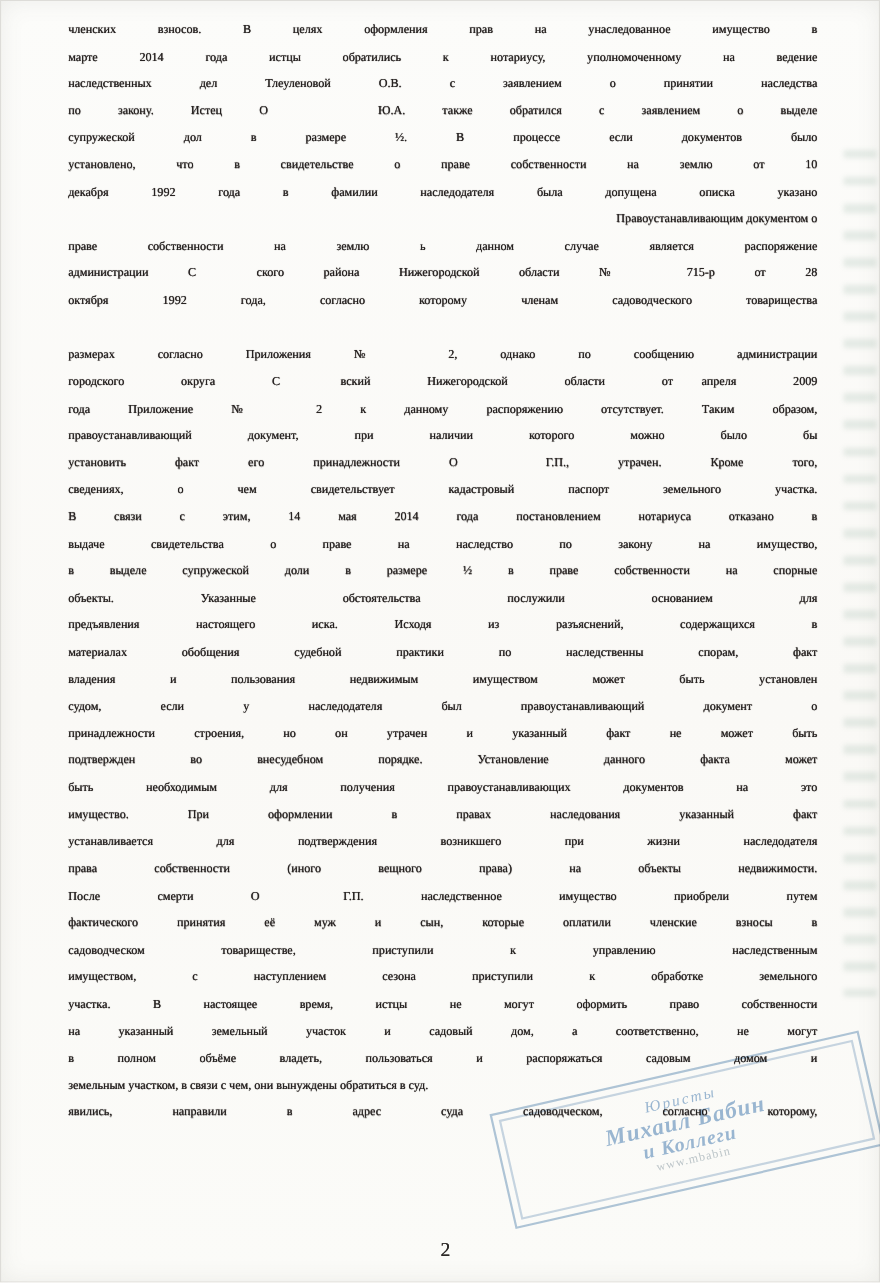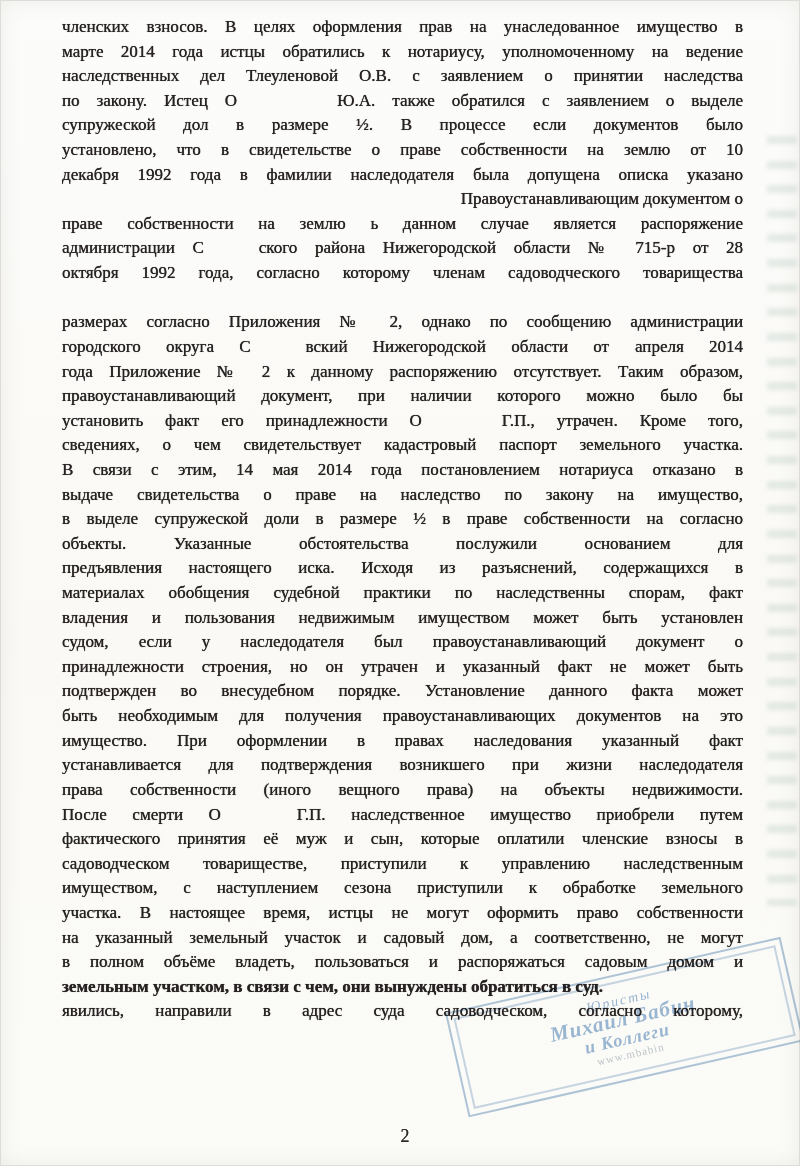--- a/index.html
+++ b/index.html
@@ -13,33 +13,33 @@
     position: relative;
     width: 800px; height: 1166px;
     background: linear-gradient(180deg, #fcfcfa 0%, #faf9f6 55%, #fbfbf8 100%);
     box-shadow: inset 0 0 0 1px #dddcd8, inset 0 0 22px rgba(90,90,80,0.10);
     overflow: hidden;
   }
   
   .text-block {
     position: absolute;
     left: 62px; top: 15px; width: 681px;
-    font-size: 17px;
+    font-size: 11px;
     line-height: 24.62px;
     color: #262221;
     text-shadow: 0 0 0.7px rgba(38,32,30,0.85), 0.3px 0.3px 0.4px rgba(38,32,30,0.35);
     filter: blur(0.15px);
   }
   .line {
     height: 24.62px;
     text-align: justify;
     text-align-last: justify;
     white-space: normal;
   }
-  .line.left  { text-align: left;  text-align-last: left; font-weight: bold; }
+  .line.left  { text-align: left;  text-align-last: left; }
   .line.right { text-align: left; text-align-last: right; }
   .gap { display: inline-block; height: 1px; }
   
   .page-number {
     position: absolute;
     left: 0; top: 1126px; width: 810px;
     text-align: center;
     font-size: 18px;
     color: #2b2826;
     text-shadow: 0 0 0.6px rgba(40,35,33,0.8);
@@ -96,28 +96,28 @@
       <div class="line justify"><span>по закону. Истец О</span><span class="gap" style="width: 100px;"></span><span>Ю.А. также обратился с заявлением о выделе</span></div>
       <div class="line justify"><span>супружеской дол в размере ½. В процессе если документов было</span></div>
       <div class="line justify"><span>установлено, что в свидетельстве о праве собственности на землю от 10</span></div>
       <div class="line justify"><span>декабря 1992 года в фамилии наследодателя была допущена описка указано</span></div>
       <div class="line right"><span>Правоустанавливающим документом о</span></div>
       <div class="line justify"><span>праве собственности на землю ь данном случае является распоряжение</span></div>
       <div class="line justify"><span>администрации С</span><span class="gap" style="width: 55px;"></span><span>ского района Нижегородской области № 715-р от 28</span></div>
       <div class="line justify"><span>октября 1992 года, согласно которому членам садоводческого товарищества</span></div>
       <div class="line justify"><span class="gap" style="width: 62px;"></span></div>
       <div class="line justify"><span>размерах согласно Приложения № 2, однако по сообщению администрации</span></div>
-      <div class="line justify"><span>городского округа С</span><span class="gap" style="width: 55px;"></span><span>вский Нижегородской области от</span><span class="gap" style="width: 26px;"></span><span>апреля 2014</span></div>
+      <div class="line justify"><span>городского округа С</span><span class="gap" style="width: 55px;"></span><span>вский Нижегородской области от</span><span class="gap" style="width: 26px;"></span><span>апреля 2009</span></div>
       <div class="line justify"><span>года Приложение № 2 к данному распоряжению отсутствует. Таким образом,</span></div>
       <div class="line justify"><span>правоустанавливающий документ, при наличии которого можно было бы</span></div>
       <div class="line justify"><span>установить факт его принадлежности О</span><span class="gap" style="width: 80px;"></span><span>Г.П., утрачен. Кроме того,</span></div>
       <div class="line justify"><span>сведениях, о чем свидетельствует кадастровый паспорт земельного участка.</span></div>
       <div class="line justify"><span>В связи с этим, 14 мая 2014 года постановлением нотариуса отказано в</span></div>
       <div class="line justify"><span>выдаче свидетельства о праве на наследство по закону на имущество,</span></div>
-      <div class="line justify"><span>в выделе супружеской доли в размере ½ в праве собственности на согласно</span></div>
+      <div class="line justify"><span>в выделе супружеской доли в размере ½ в праве собственности на спорные</span></div>
       <div class="line justify"><span>объекты. Указанные обстоятельства послужили основанием для</span></div>
       <div class="line justify"><span>предъявления настоящего иска. Исходя из разъяснений, содержащихся в</span></div>
       <div class="line justify"><span>материалах обобщения судебной практики по наследственны спорам, факт</span></div>
       <div class="line justify"><span>владения и пользования недвижимым имуществом может быть установлен</span></div>
       <div class="line justify"><span>судом, если у наследодателя был правоустанавливающий документ о</span></div>
       <div class="line justify"><span>принадлежности строения, но он утрачен и указанный факт не может быть</span></div>
       <div class="line justify"><span>подтвержден во внесудебном порядке. Установление данного факта может</span></div>
       <div class="line justify"><span>быть необходимым для получения правоустанавливающих документов на это</span></div>
       <div class="line justify"><span>имущество. При оформлении в правах наследования указанный факт</span></div>
       <div class="line justify"><span>устанавливается для подтверждения возникшего при жизни наследодателя</span></div>

